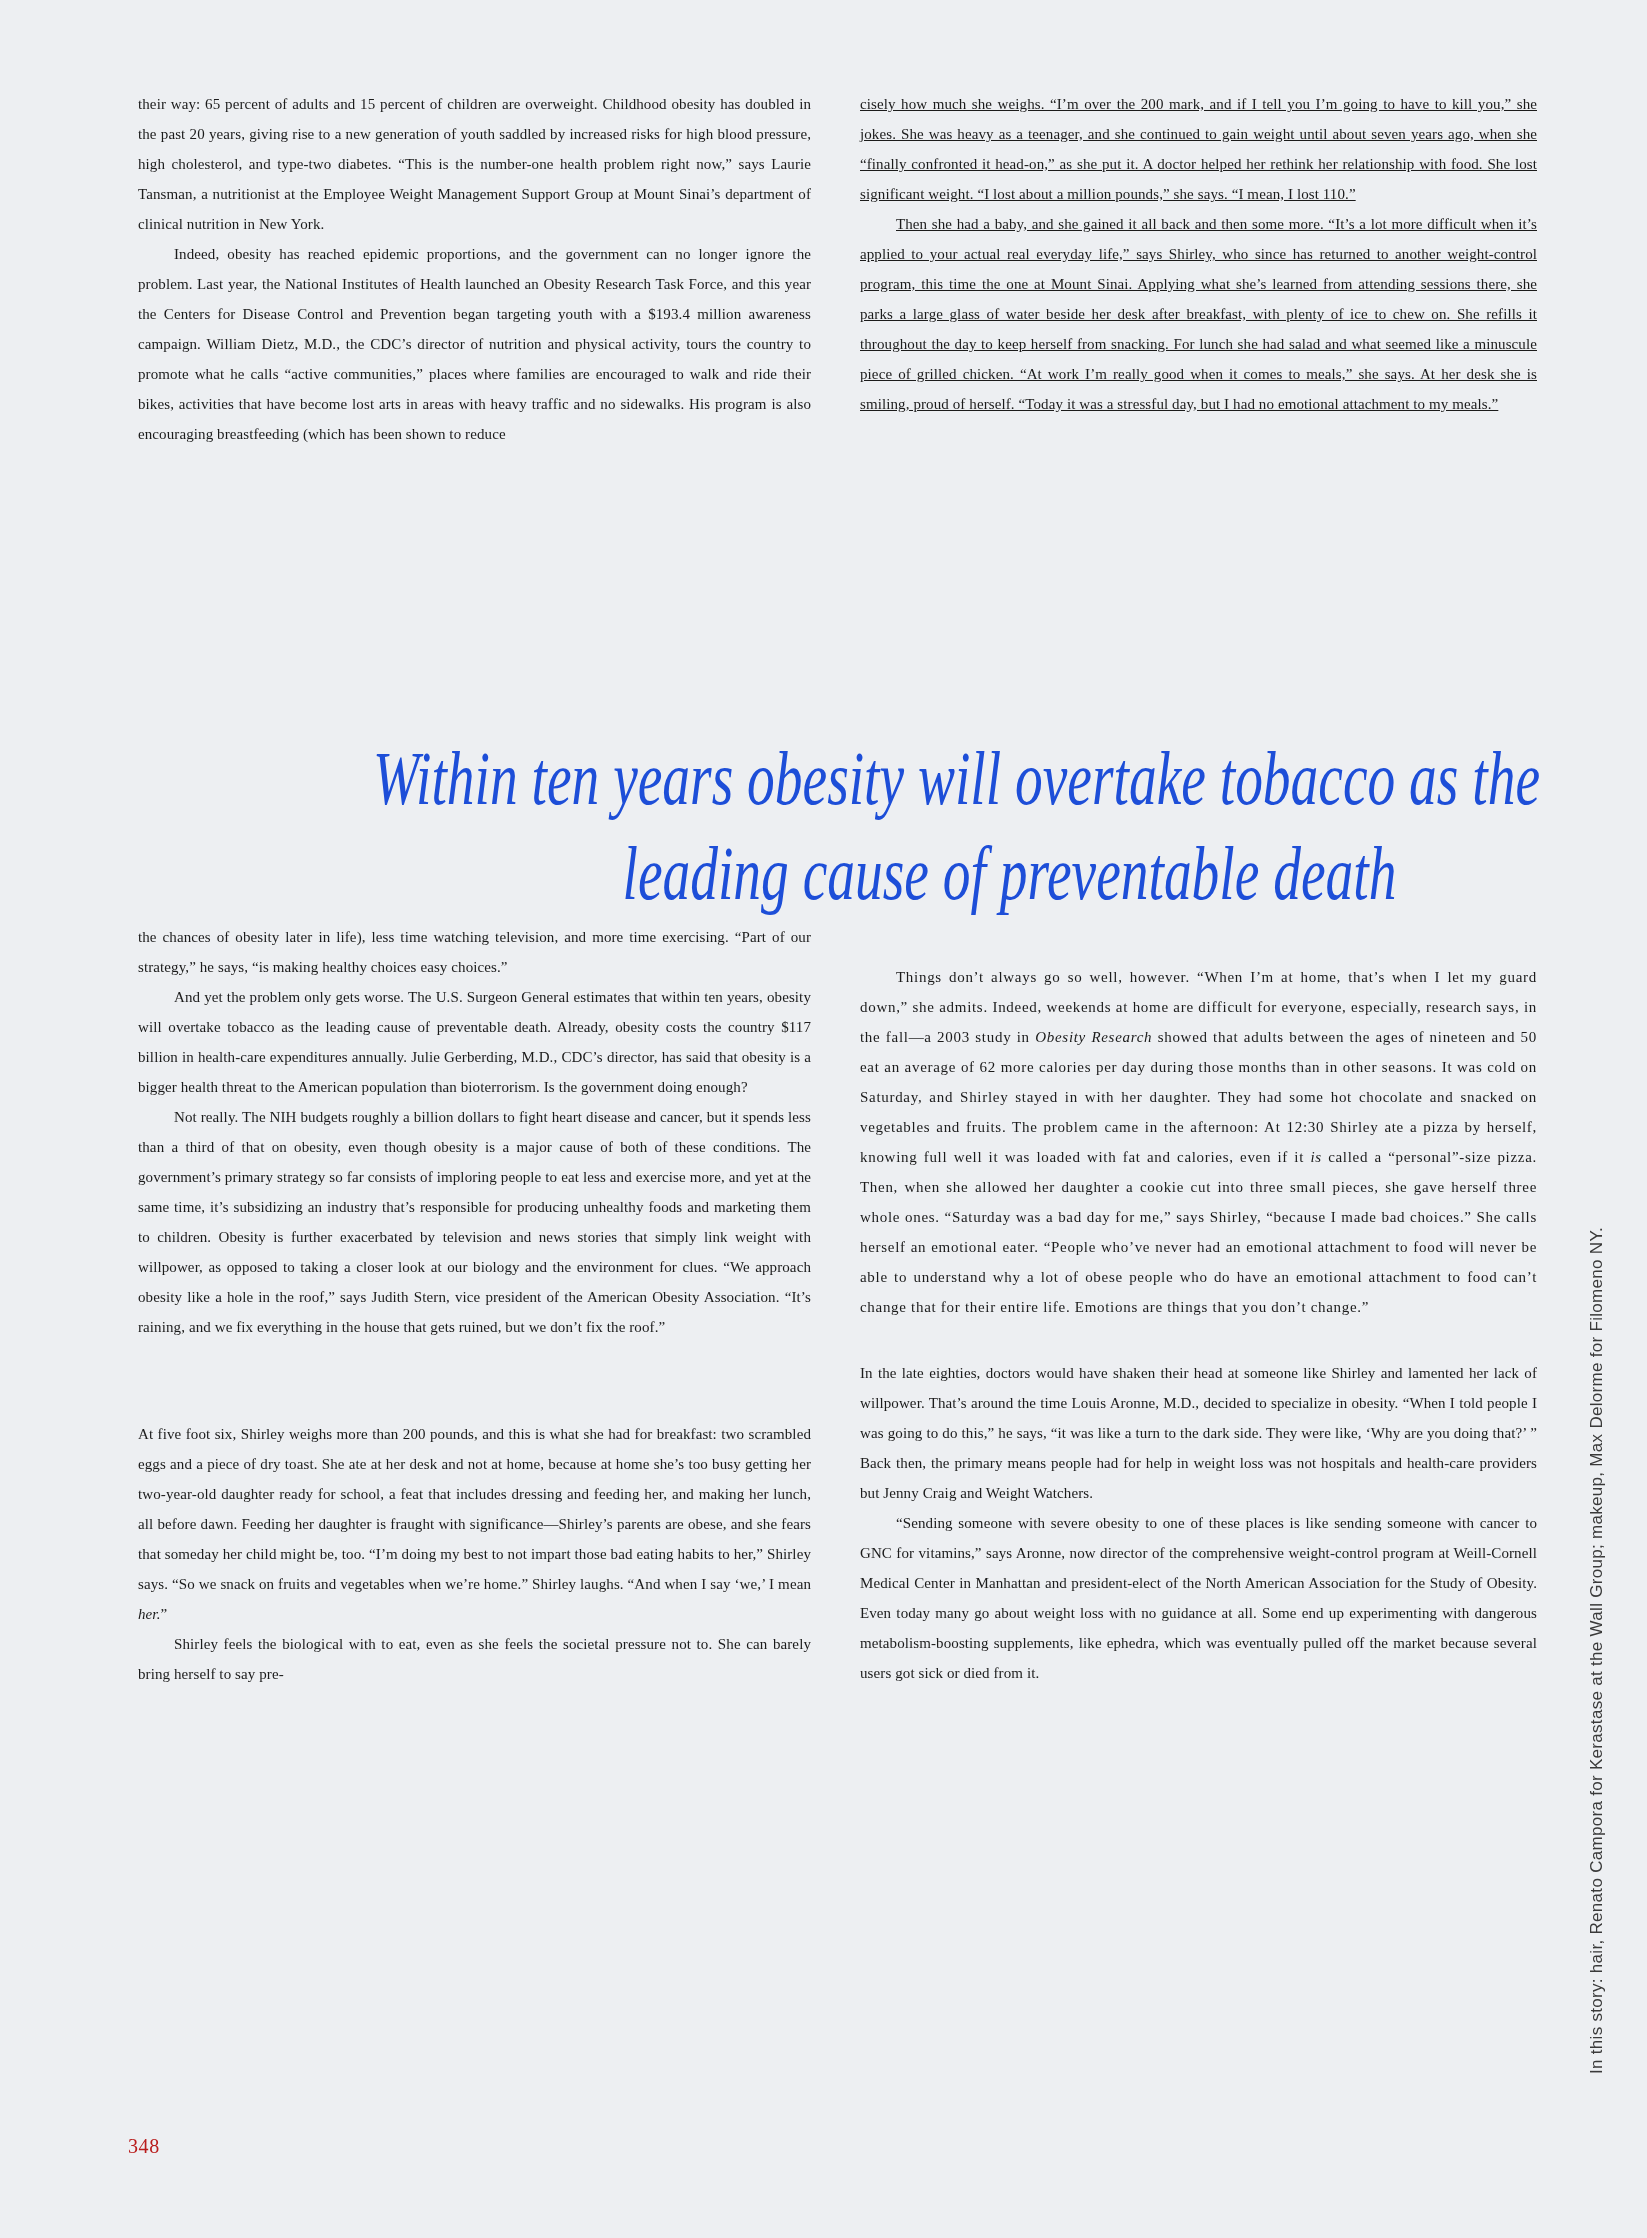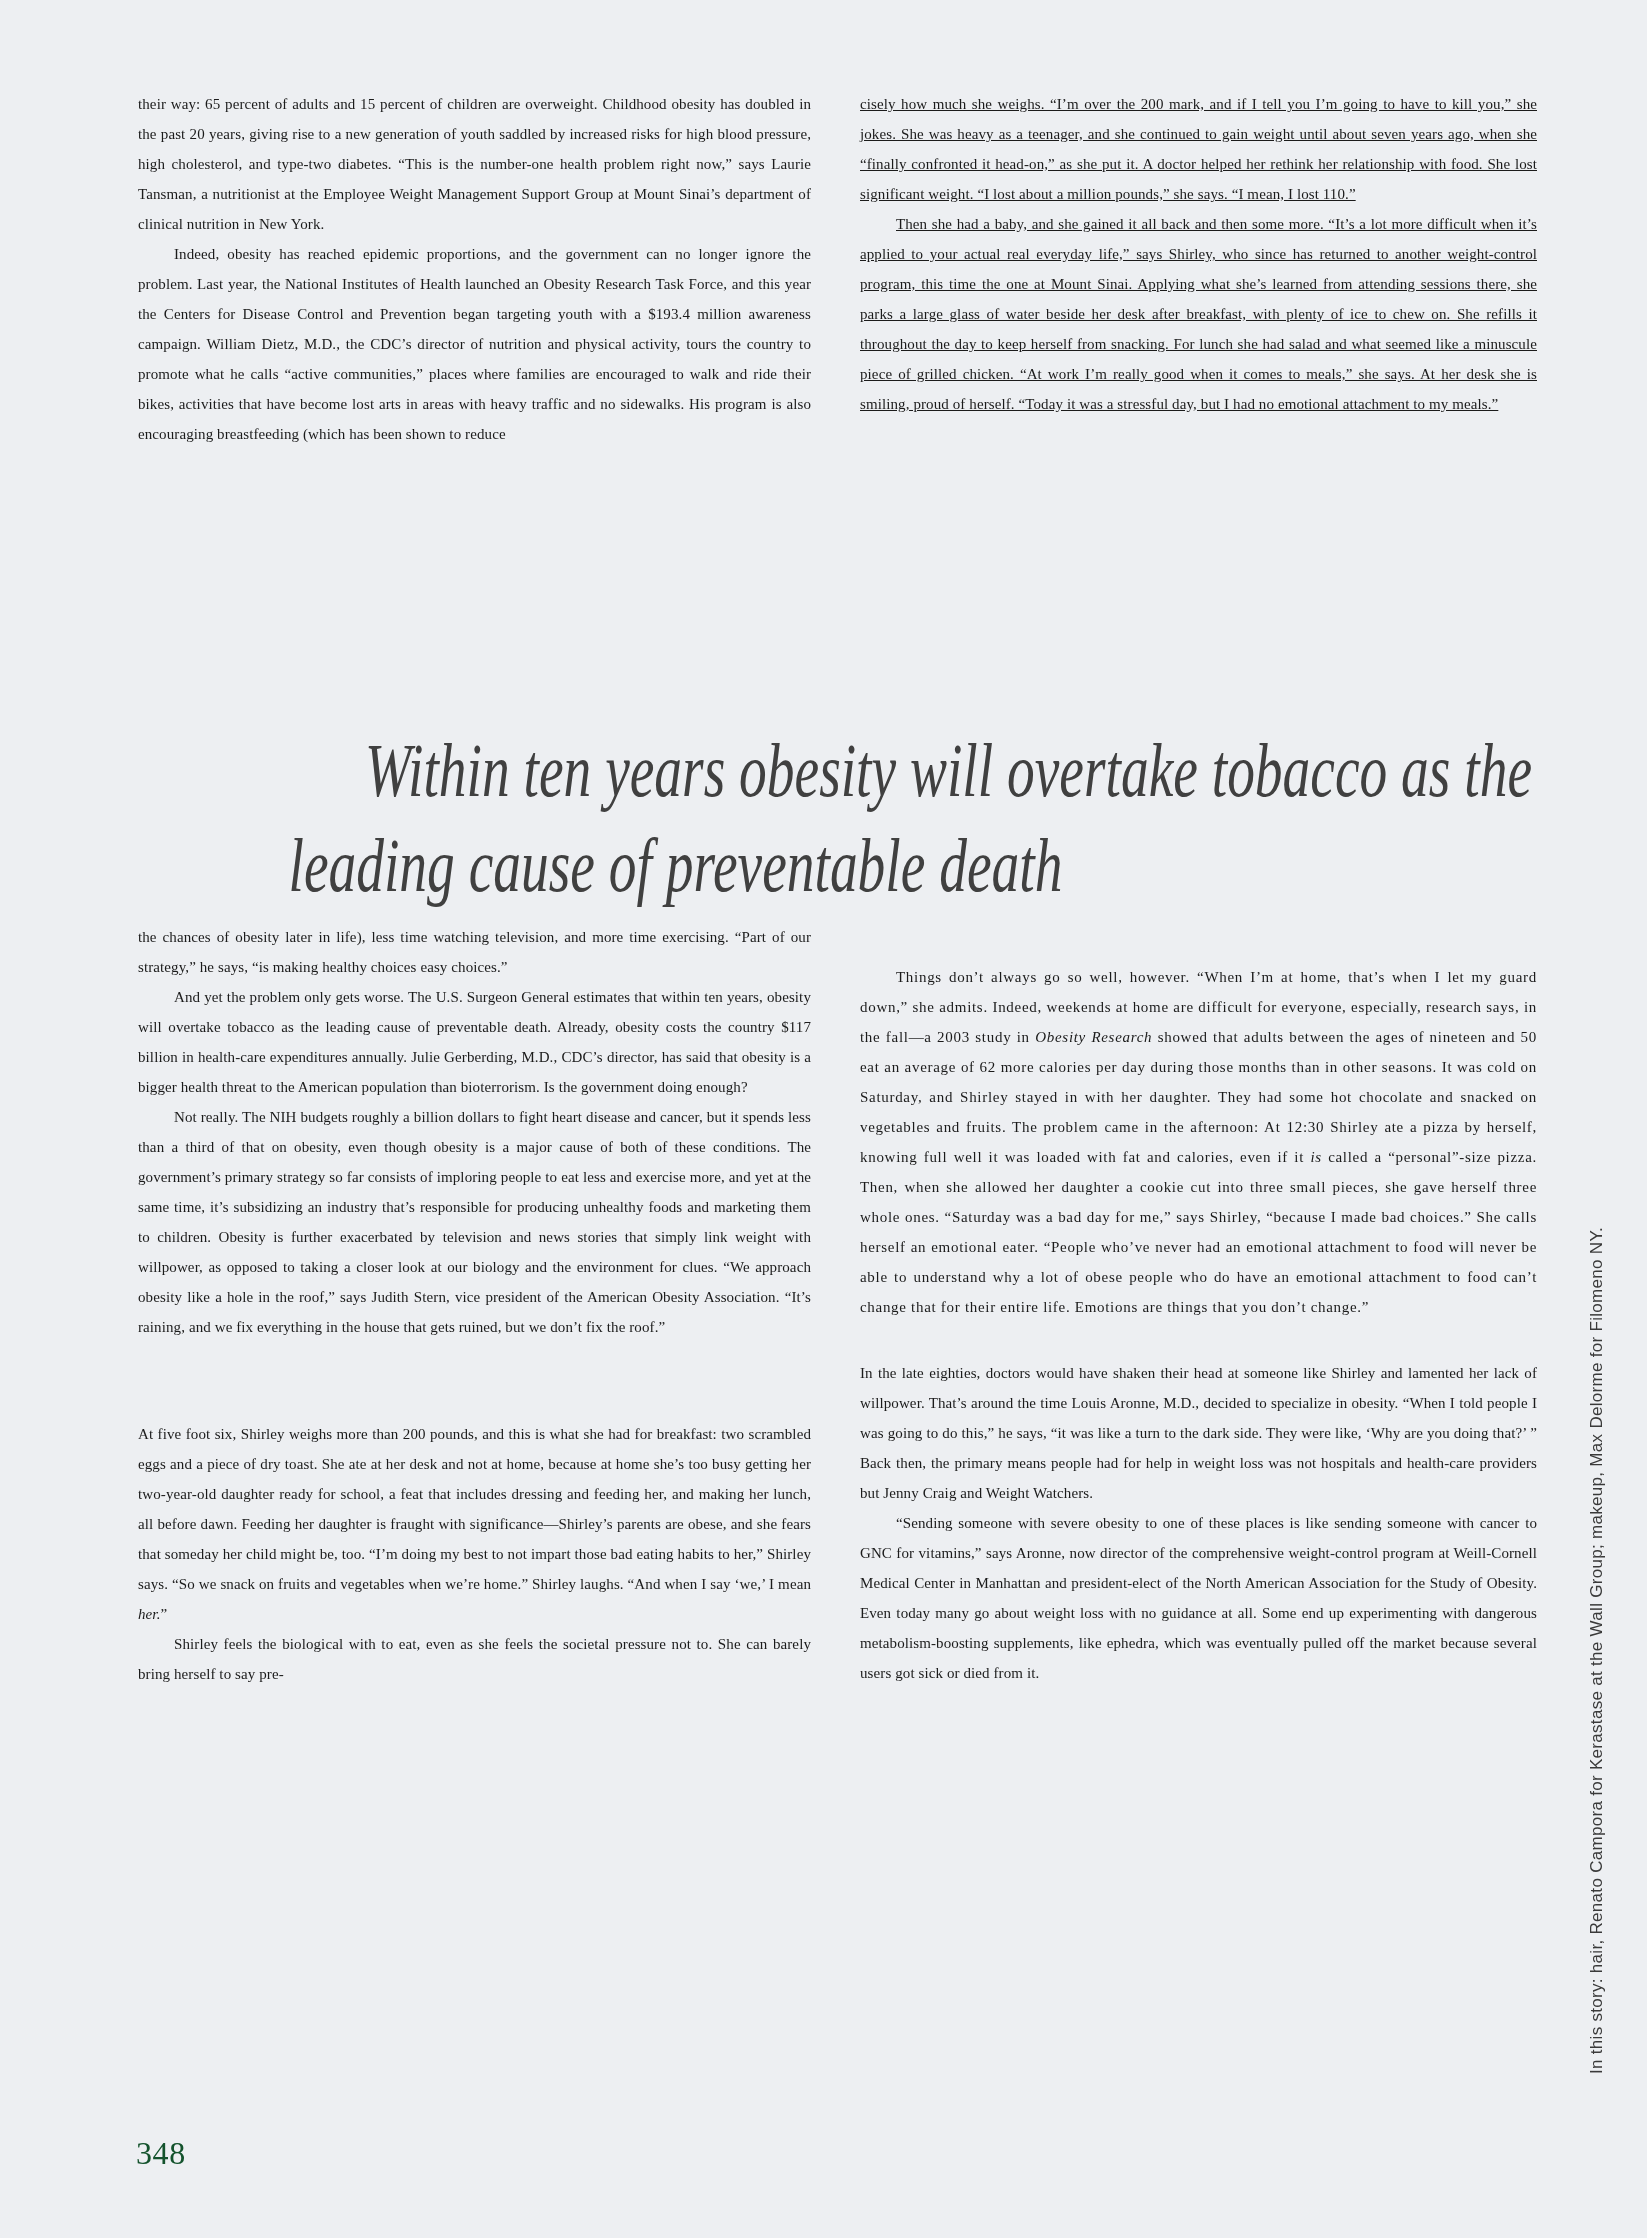--- a/index.html
+++ b/index.html
@@ -24,39 +24,39 @@
   #col-right-bottom{ left: 860px; top: 962px; width: 677px; }
   .para { margin: 0; }
   .para.indent { text-indent: 36px; }
   .para.gap-lg { margin-top: 77px; }
   .para.gap-sm { margin-top: 36px; }
   .para.loose { letter-spacing: 0.7px; }
   .para em { font-style: italic; }
   .pull-quote {
     position: absolute;
     left: 138px; top: 723px; width: 1401px;
-    text-align: left;
+    text-align: right;
     font-style: italic;
     font-weight: normal;
     font-size: 77px;
     line-height: 95px;
-    color: #404040;
-    margin: 0;
+    color: #1d4ed8;
+    margin: 8px;
   }
   .quote-line {
     display: inline-block;
     white-space: nowrap;
     transform: scaleX(0.72);
     transform-origin: 50% 0;
   }
   .page-number {
     position: absolute;
-    left: 136px; top: 2135px;
-    font-size: 32px;
-    color: #14532d;
+    left: 128px; top: 2135px;
+    font-size: 20px;
+    color: #b91c1c;
     letter-spacing: 0.6px;
   }
   .photo-credit {
     position: absolute;
     left: 1586px; top: 2074px;
     transform: rotate(-90deg);
     transform-origin: top left;
     white-space: nowrap;
     font-family: "Liberation Sans", sans-serif;
     font-size: 17px;

